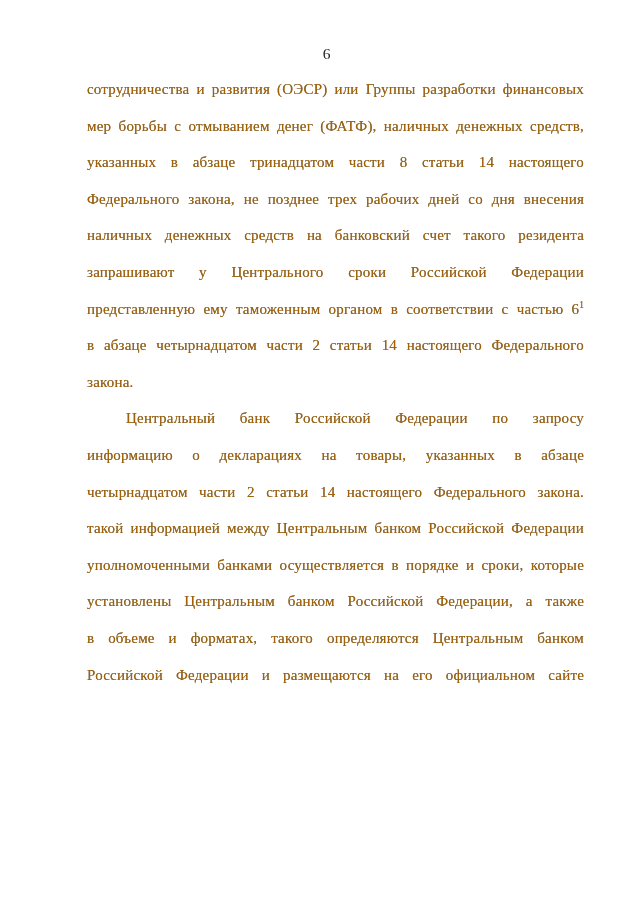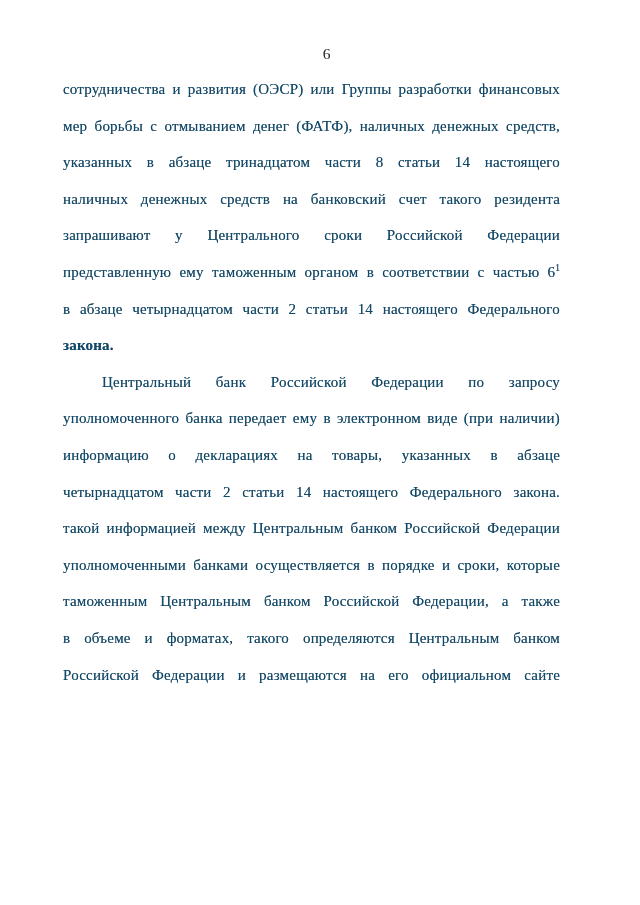--- a/index.html
+++ b/index.html
@@ -21,67 +21,66 @@
     left: 78px;
     width: 497px;
     text-align: center;
     font-size: 15.5px;
     line-height: 24px;
     color: #1e1e1c;
   }
   .content {
     position: absolute;
     top: 71px;
-    left: 63px;
+    left: 87px;
     width: 497px;
-    color: #0c4a6e;
+    color: #a16207;
   }
   .line {
     font-size: 15px;
     letter-spacing: 0.2px;
     word-spacing: 1px;
     line-height: 36.6px;
     height: 36.6px;
     overflow: hidden;
     text-align: justify;
     text-align-last: justify;
     text-shadow: 0 0 0.5px rgba(30, 30, 28, 0.55);
   }
   .line.left {
     text-align: left;
     text-align-last: left;
-    font-weight: bold;
   }
   .line.indent {
     padding-left: 39px;
   }
   .line sup {
     font-size: 9.5px;
     line-height: 0;
     vertical-align: 6px;
     letter-spacing: 0;
   }
 </style>
 </head>
 <body>
 
 <div class="page">
   <div class="page-number">6</div>
   <div class="content" id="doc-lines">
       <div class="line"><span>сотрудничества и развития (ОЭСР) или Группы разработки финансовых</span></div>
       <div class="line"><span>мер борьбы с отмыванием денег (ФАТФ), наличных денежных средств,</span></div>
       <div class="line"><span>указанных в абзаце тринадцатом части 8 статьи 14 настоящего</span></div>
+      <div class="line"><span>Федерального закона, не позднее трех рабочих дней со дня внесения</span></div>
       <div class="line"><span>наличных денежных средств на банковский счет такого резидента</span></div>
       <div class="line"><span>запрашивают у Центрального сроки Российской Федерации</span></div>
       <div class="line"><span>представленную ему таможенным органом в соответствии с частью 6</span><sup>1</sup></div>
       <div class="line"><span>в абзаце четырнадцатом части 2 статьи 14 настоящего Федерального</span></div>
       <div class="line left"><span>закона.</span></div>
       <div class="line indent"><span>Центральный банк Российской Федерации по запросу</span></div>
-      <div class="line"><span>уполномоченного банка передает ему в электронном виде (при наличии)</span></div>
       <div class="line"><span>информацию о декларациях на товары, указанных в абзаце</span></div>
       <div class="line"><span>четырнадцатом части 2 статьи 14 настоящего Федерального закона. Обмен</span></div>
       <div class="line"><span>такой информацией между Центральным банком Российской Федерации и</span></div>
       <div class="line"><span>уполномоченными банками осуществляется в порядке и сроки, которые</span></div>
-      <div class="line"><span>таможенным Центральным банком Российской Федерации, а также</span></div>
+      <div class="line"><span>установлены Центральным банком Российской Федерации, а также</span></div>
       <div class="line"><span>в объеме и форматах, такого определяются Центральным банком</span></div>
       <div class="line"><span>Российской Федерации и размещаются на его официальном сайте</span></div>
     </div>
 </div>
 
 </body></html>

